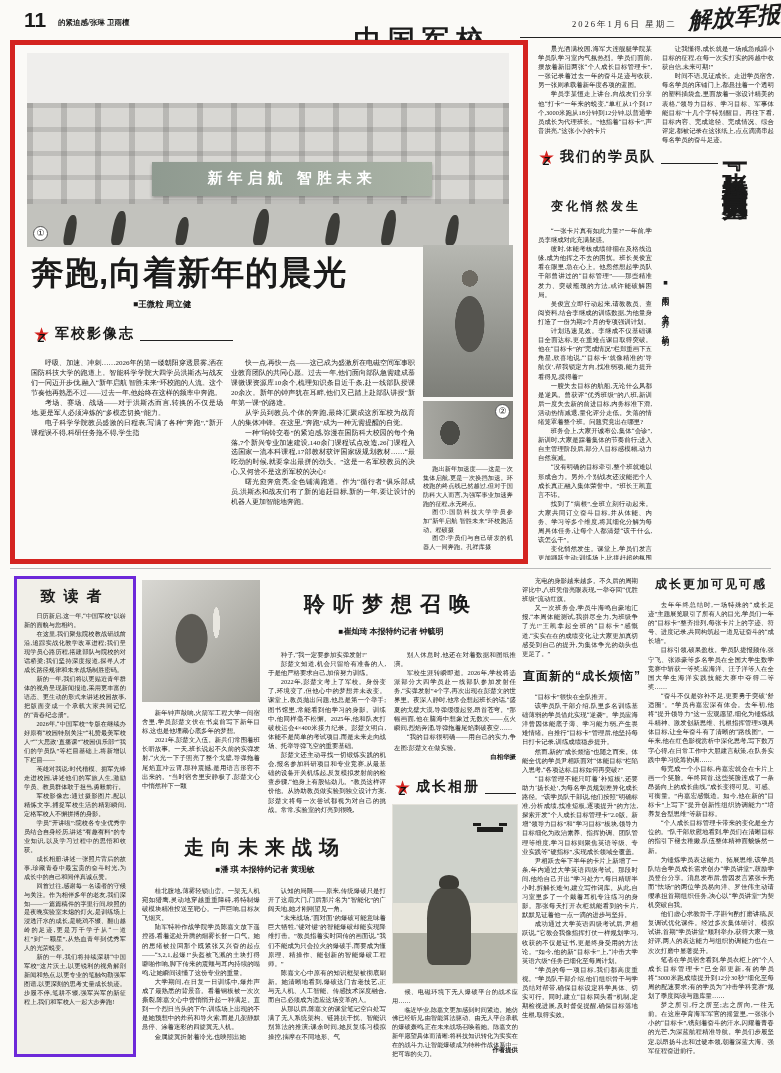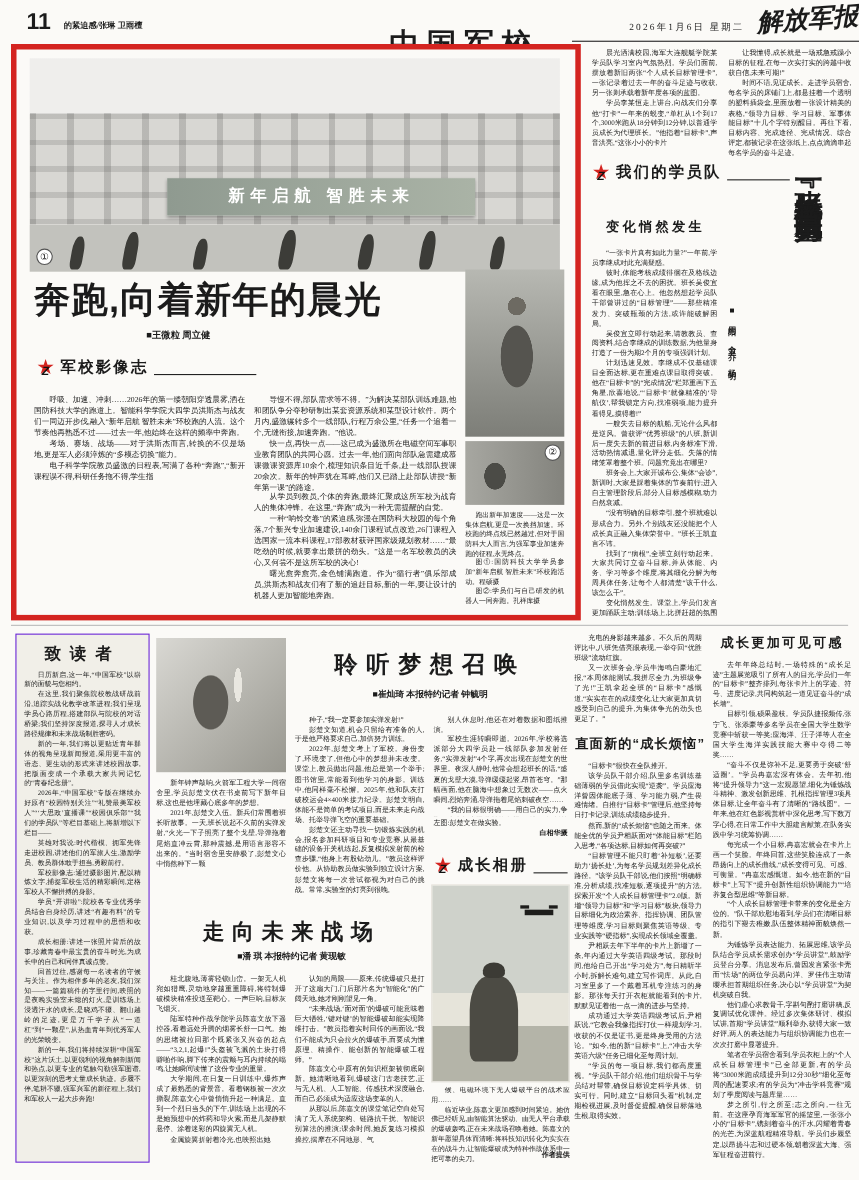--- a/index.html
+++ b/index.html
@@ -59,21 +59,21 @@
   .badge-b{position:absolute;left:538px;top:148px;width:180px;}
   .sub-head{position:absolute;font-family:"Liberation Sans",sans-serif;font-weight:900;text-align:center;}
   .sub1{left:538px;top:198px;width:116px;font-size:12px;letter-spacing:3px;}
   .cu-cola{left:538px;top:226px;width:114px;height:334px;font-size:6.4px;}
   .v-byline{position:absolute;left:660px;top:278px;height:160px;writing-mode:vertical-rl;text-orientation:upright;
     font-size:7.5px;letter-spacing:3px;font-weight:bold;}
   .v-title{position:absolute;left:694px;top:150px;height:412px;width:84px;writing-mode:vertical-rl;text-orientation:upright;
     font-size:26px;font-weight:900;font-family:"Liberation Sans",sans-serif;letter-spacing:2px;display:flex;align-items:center;}
   
   .bot-rule{position:absolute;left:10px;top:568px;width:761px;border-top:1px solid #bbb;}
-  .readers{position:absolute;left:14px;top:576px;width:122px;height:481px;background:#f1efe8;border:1px solid #6d28d9;
+  .readers{position:absolute;left:14px;top:576px;width:122px;height:481px;background:#f1efe8;border:3px solid #6d28d9;
     box-sizing:border-box;padding:8px 7px;overflow:hidden;}
   .readers h2{margin:0 0 6px 0;text-align:center;font-size:15px;letter-spacing:8px;font-weight:900;font-family:"Liberation Sans",sans-serif;}
   .readers .coltxt2{font-size:6.2px;line-height:1.45;text-align:justify;}
   .photo-dream{position:absolute;left:142px;top:580px;width:118px;height:122px;
     background:radial-gradient(ellipse 26px 40px at 42% 48%,#5d5b55 0 60%,transparent 63%),
     radial-gradient(ellipse 5px 22px at 63% 35%,#e9e7e0 0 70%,transparent 72%),
     linear-gradient(135deg,#d9d8d3,#98978f);}
   .dream-title{position:absolute;left:266px;top:590px;width:250px;text-align:center;font-size:21px;font-weight:900;
     letter-spacing:8px;font-family:"Liberation Sans",sans-serif;}
   .dream-byline{position:absolute;left:266px;top:626px;width:250px;text-align:center;font-size:8px;font-weight:bold;}
@@ -132,21 +132,20 @@
       <span class="lbl">军校影像志</span>
       <span class="tail"></span>
     </div>
 
     <div class="coltxt m-col1">
         <p class="para">呼吸、加速、冲刺……2026年的第一缕朝阳穿透晨雾,洒在国防科技大学的跑道上。智能科学学院大四学员洪斯杰与战友们一同迈开步伐,融入“新年启航 智胜未来”环校跑的人流。这个节奏他再熟悉不过——过去一年,他始终在这样的频率中奔跑。</p>
         <p class="para">考场、赛场、战场——对于洪斯杰而言,转换的不仅是场地,更是军人必须淬炼的“多模态切换”能力。</p>
         <p class="para">电子科学学院教员盛激的日程表,写满了各种“奔跑”,“新开课程误不得,科研任务拖不得,学生指</p>
       </div>
     <div class="coltxt m-col2">
-        <p class="para">导慢不得,部队需求等不得。”为解决某部队训练难题,他和团队争分夺秒研制出某套资源系统和某型设计软件。两个月内,盛激辗转多个一线部队,行程万余公里,“任务一个追着一个,无缝衔接,加速奔跑。”他说。</p>
         <p class="para">快一点,再快一点——这已成为盛激所在电磁空间军事职业教育团队的共同心愿。过去一年,他们面向部队急需建成慕课微课资源库10余个,梳理知识条目近千条,赴一线部队授课20余次。新年的钟声犹在耳畔,他们又已踏上赴部队讲授“新年第一课”的路途。</p>
         <p class="para">从学员到教员,个体的奔跑,最终汇聚成这所军校为战育人的集体冲锋。在这里,“奔跑”成为一种无需提醒的自觉。</p>
         <p class="para">一种“响铃交卷”的紧迫感,弥漫在国防科大校园的每个角落,7个新兴专业加速建设,140余门课程试点改造,26门课程入选国家一流本科课程,17部教材获评国家级规划教材……“最吃劲的时候,就要拿出最拼的劲头。”这是一名军校教员的决心,又何尝不是这所军校的决心!</p>
         <p class="para">曙光愈奔愈亮,金色铺满跑道。作为“循行者”俱乐部成员,洪斯杰和战友们有了新的追赶目标,新的一年,要让设计的机器人更加智能地奔跑。</p>
       </div>
 
     <div class="photo-runner"></div>
     <div class="photo-robot">
       <div class="marker" style="right:3px;top:3px;">②</div>
     </div>

